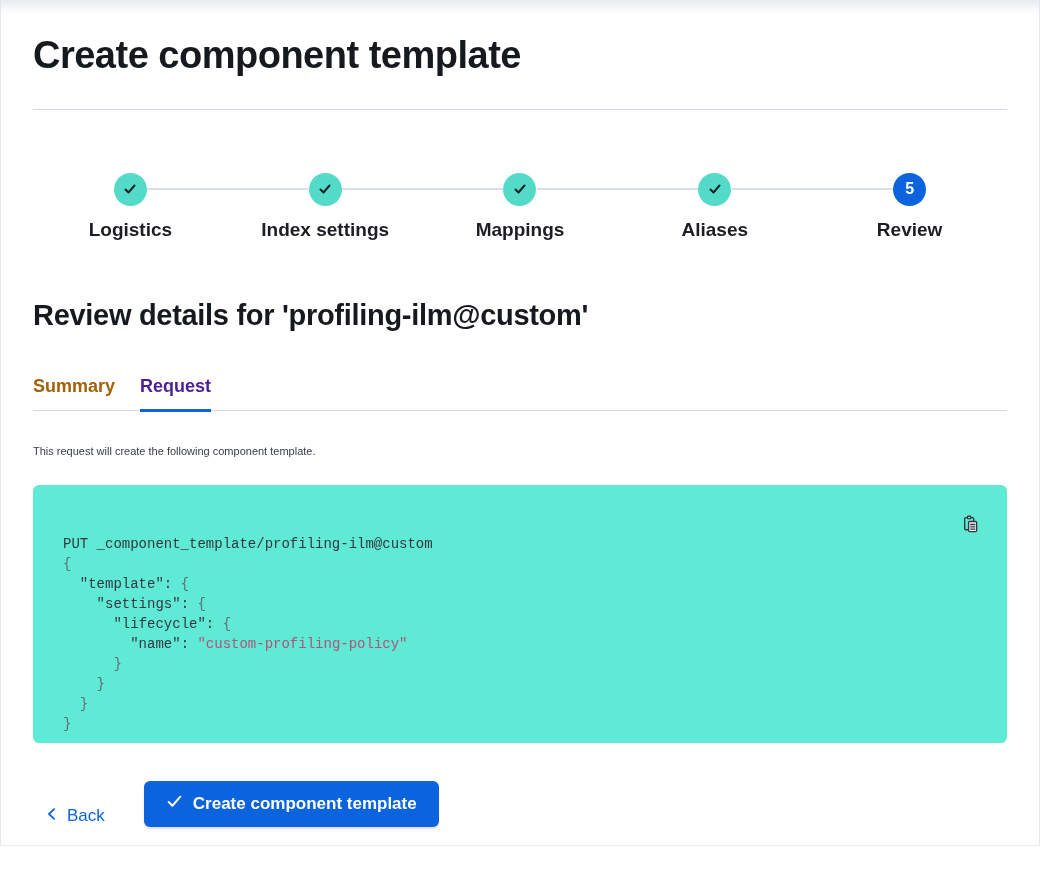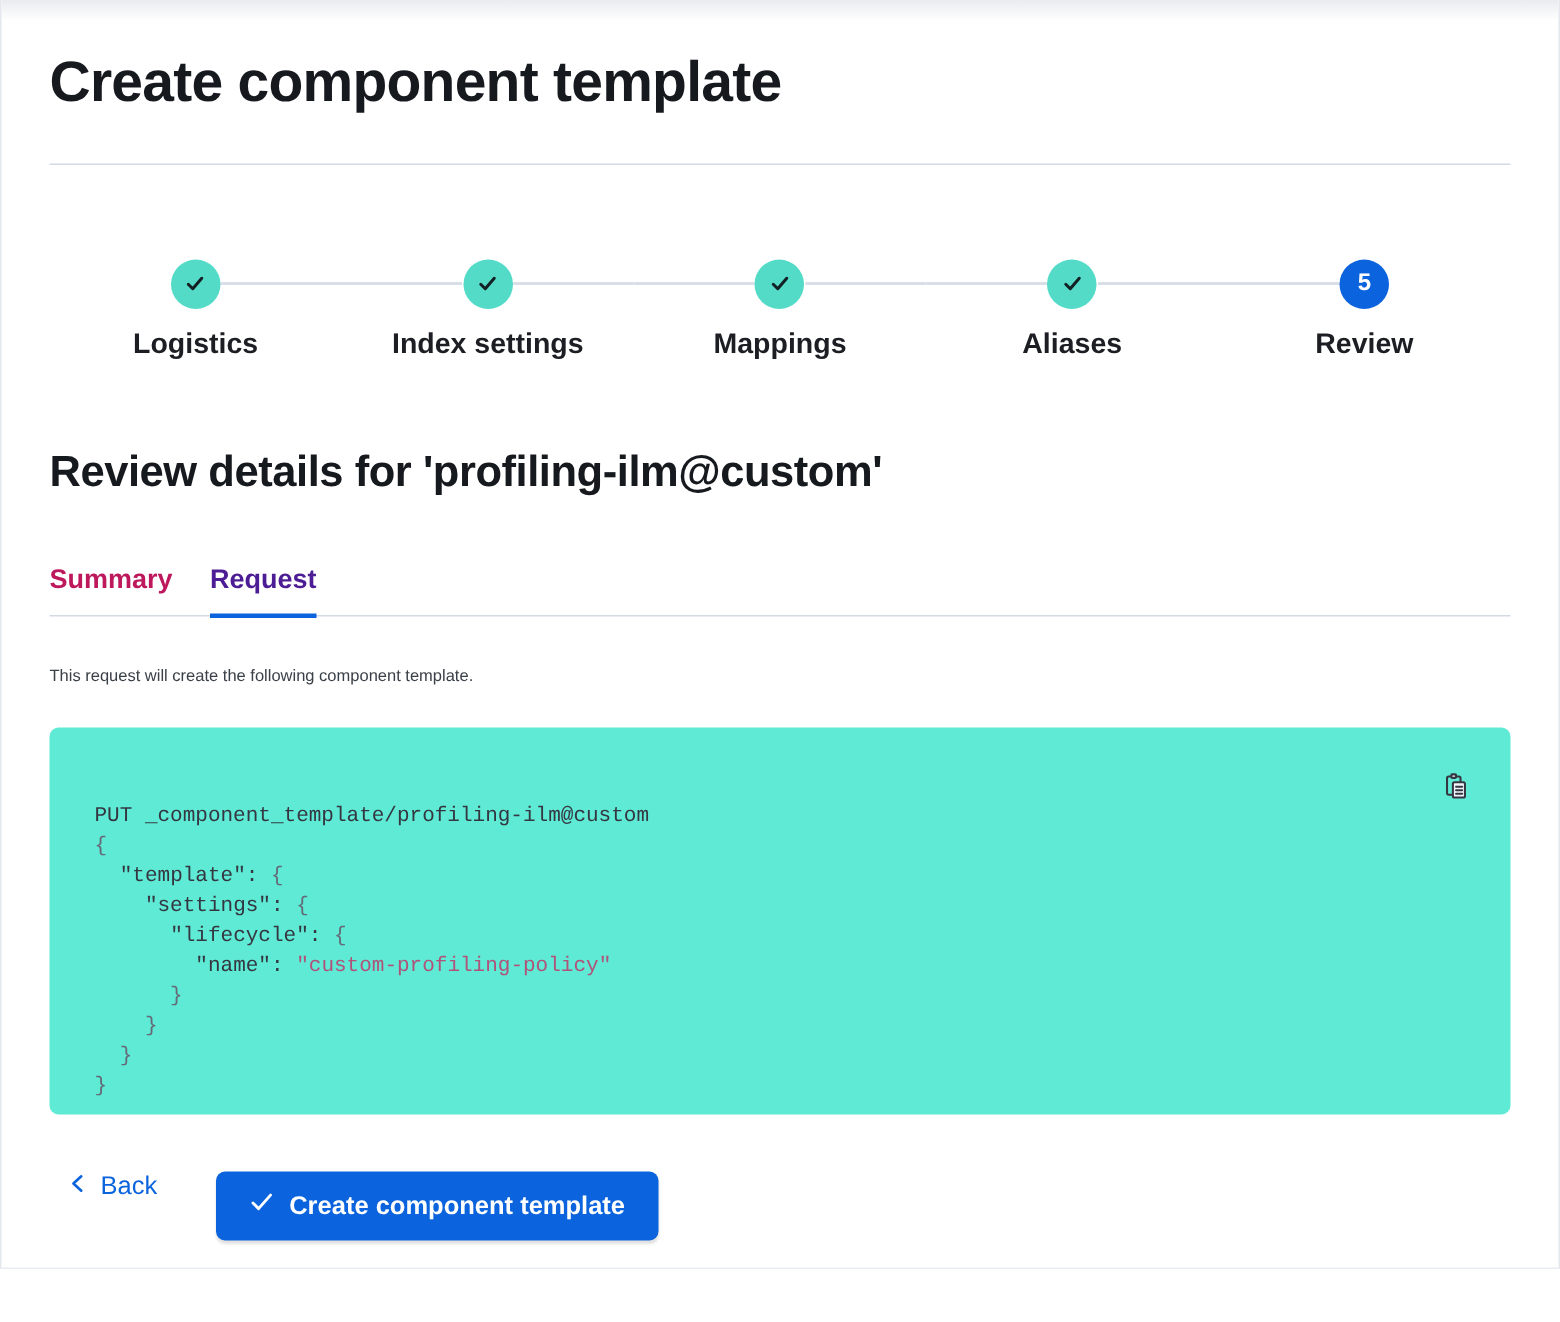--- a/index.html
+++ b/index.html
@@ -33,41 +33,41 @@
   .step-label { margin-top:13px; font-size:19px; font-weight:700; color:#1C1E23; }
 
   h2.review-heading { margin-top:58px; font-size:29px; font-weight:700;
     letter-spacing:-0.3px; color:#16191E; }
 
   
   .tabs { margin-top:44px; display:flex; column-gap:25px; position:relative; }
   .tabs::after { content:''; position:absolute; left:0; right:0; bottom:0;
     height:1px; background:#D3DAE6; }
   .tab { background:none; border:none; font:inherit; font-size:18px; font-weight:700;
-    color:#be185d; padding:0 0 14px; cursor:pointer; position:relative; }
+    color:#a16207; padding:0 0 14px; cursor:pointer; position:relative; }
   .tab.active { color:#4c1d95; }
   .tab.active::after { content:''; position:absolute; left:0; right:0; bottom:-1px;
     height:3px; background:#0B64DD; z-index:1; }
 
   .request-desc { margin-top:28px; font-size:11px; color:#3A4048; line-height:24px; }
 
   
   .code-block { position:relative; margin-top:22px; background:#5eead4;
     border-radius:6px; padding:49px 30px 24px 30px; height:258px; }
   .code-line { font-family:"Liberation Mono","DejaVu Sans Mono",monospace;
     font-size:14px; line-height:20px; white-space:pre; }
   .seg-plain  { color:#343741; }
   .seg-key    { color:#343741; }
   .seg-punc   { color:#646A77; }
   .seg-string { color:#B0537A; }
   .copy-btn { position:absolute; top:30px; right:27px; background:none; border:none;
     cursor:pointer; padding:0; line-height:0; }
 
   
-  .footer { margin-top:38px; display:flex; align-items:flex-start; }
+  .footer { margin-top:38px; display:flex; align-items:flex-end; }
   .back-link { display:flex; align-items:center; gap:8px; margin-left:12px;
     background:none; border:none; cursor:pointer; color:#0B64DD;
     font:inherit; font-size:17px; font-weight:500; }
   .submit-btn { margin-left:39px; display:flex; align-items:center; gap:10px;
     height:46px; padding:0 22px; background:#0B64DD; color:#fff; border:none;
     border-radius:6px; font:inherit; font-size:17px; font-weight:600; cursor:pointer;
     box-shadow:0 2px 2px rgba(0,0,0,0.12); }
 </style>
 </head>
 <body>

